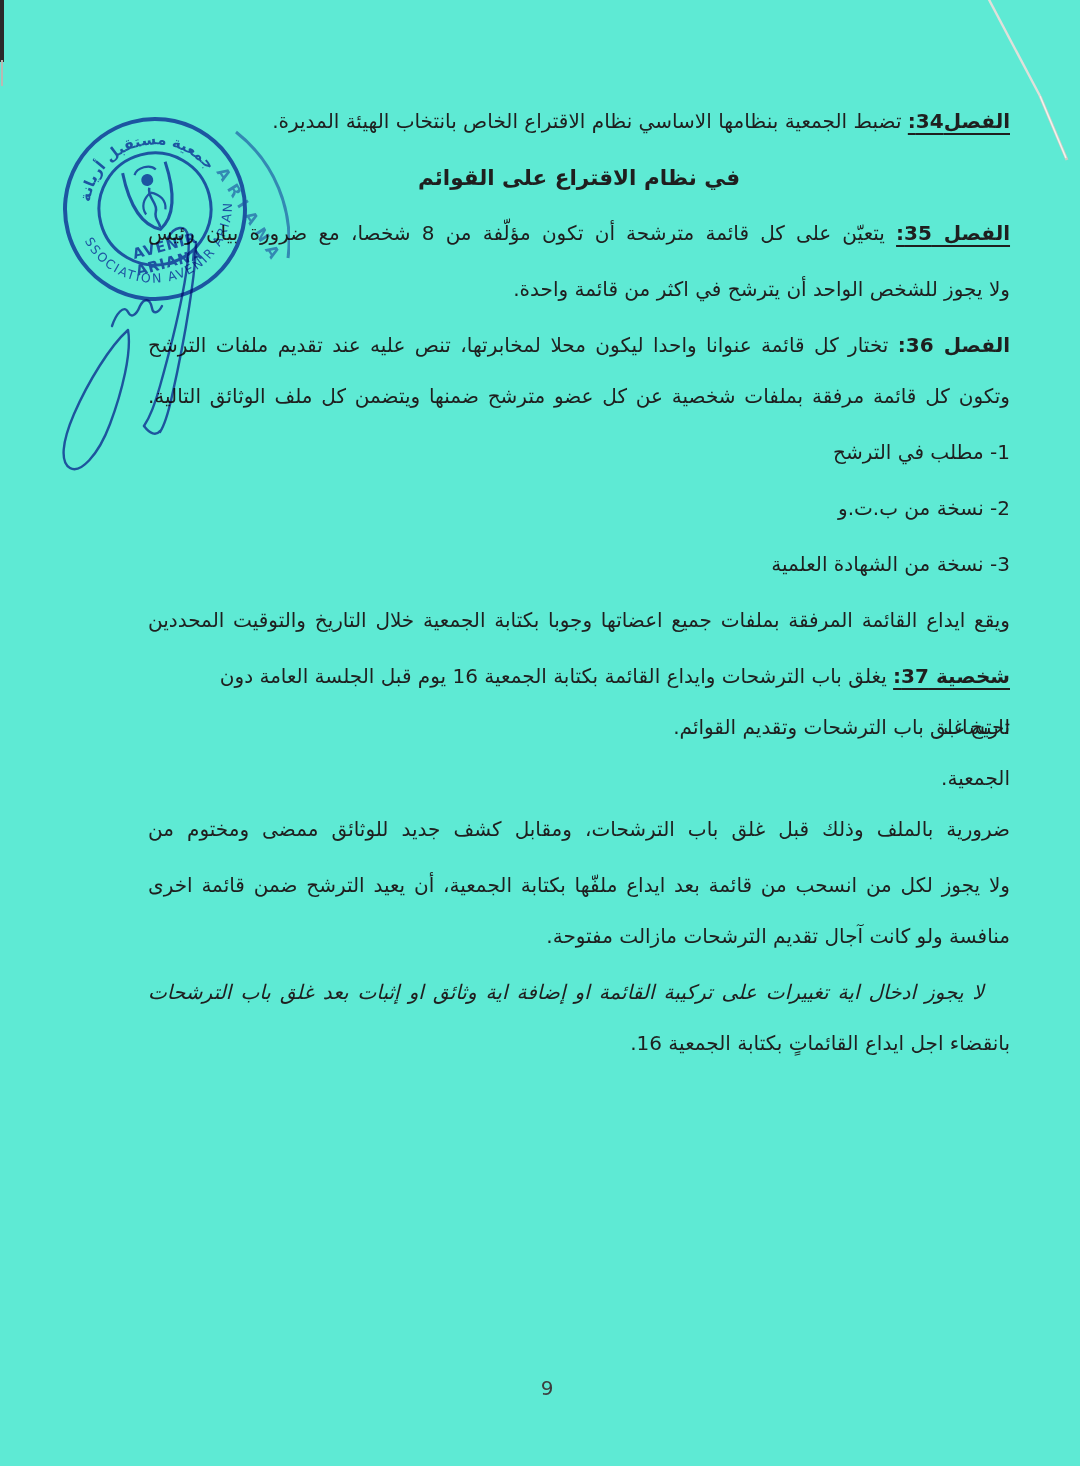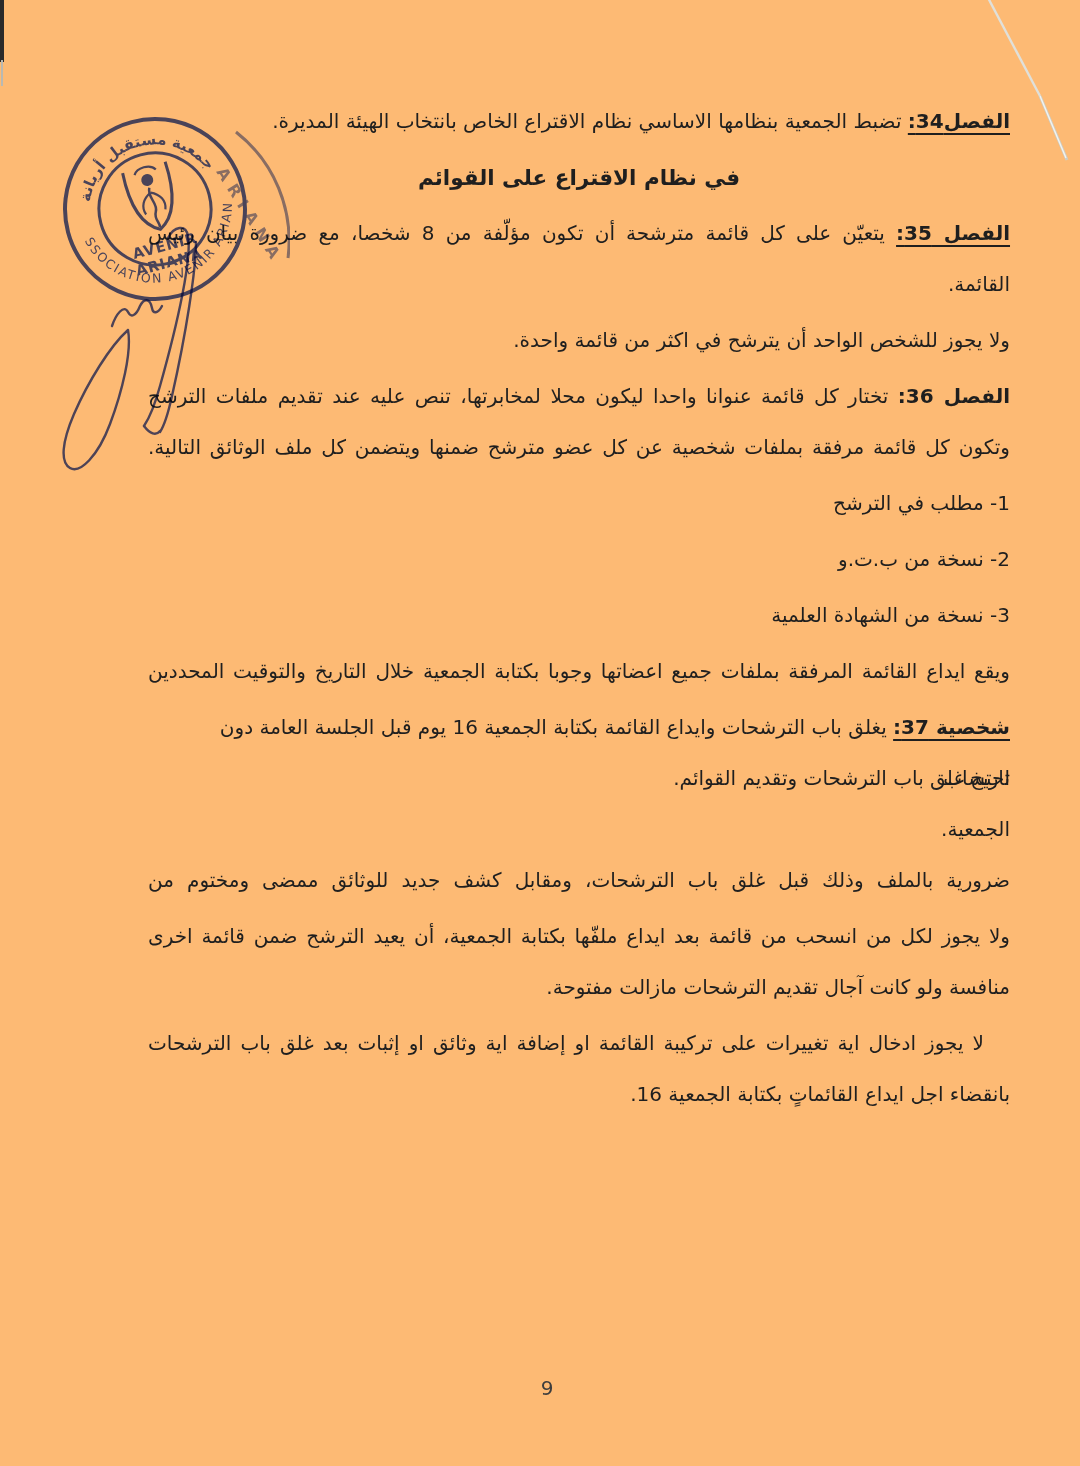--- a/index.html
+++ b/index.html
@@ -1,31 +1,31 @@
 <!DOCTYPE html>
 <html lang="ar"><head>
 <meta charset="utf-8">
 <style>
   html,body{margin:0;padding:0;}
   body{background:#ffffff;font-family:"DejaVu Sans",sans-serif;}
   .page{
     position:relative;width:1080px;height:1466px;overflow:hidden;
-    background:#fdba74;
+    background:#5eead4;
   }
   
   .column{
     position:absolute;top:96px;left:148px;width:862px;
     direction:rtl;color:#1f1f1f;font-size:20px;
     filter:blur(0.2px);
   }
   .line{margin:0;height:51px;line-height:51px;text-align:right;white-space:nowrap;}
   .line.justify{white-space:normal;text-align:justify;text-align-last:justify;text-justify:inter-word;}
   .line.center{text-align:center;text-align-last:center;font-weight:bold;font-size:21.5px;}
   .line.ps{margin-top:5px;text-align:right;}
-  .line.indent{padding-right:26px;}
+  .line.indent{padding-right:26px;font-style:italic;}
   .lbl{font-weight:bold;}
   .lbl.u{text-decoration:underline;text-decoration-thickness:1.7px;text-underline-offset:5px;}
   
   .stamp{position:absolute;left:50px;top:112px;width:240px;height:220px;mix-blend-mode:multiply;opacity:.93;}
   .stamp text{font-family:"DejaVu Sans",sans-serif;}
   .signature{position:absolute;left:40px;top:200px;width:260px;height:280px;mix-blend-mode:multiply;opacity:.9;}
   
   .crease{position:absolute;left:0;top:0;width:1080px;height:1466px;pointer-events:none;}
   .edge-artifact{position:absolute;left:0;top:0;width:4px;height:62px;background:#2a2a2a;}
   .edge-artifact-2{position:absolute;left:1px;top:60px;width:2px;height:26px;background:#b9b9b2;}
@@ -46,21 +46,20 @@
   <svg class="crease" viewBox="0 0 1080 1466" aria-hidden="true">
     <line x1="986" y1="-6" x2="1040" y2="96" stroke="#e0e0da" stroke-width="2.4"></line>
     <line x1="1040" y1="96" x2="1067" y2="160" stroke="#cdcdc5" stroke-width="3"></line>
     <line x1="1040" y1="96" x2="1066" y2="158" stroke="#f4f4ef" stroke-width="1.4"></line>
   </svg>
 
   <div class="column">
       <p class="line right"><span class="lbl u">الفصل34:</span><span> تضبط الجمعية بنظامها الاساسي نظام الاقتراع الخاص بانتخاب الهيئة المديرة.</span></p>
       <p class="line center ps"><span>في نظام الاقتراع على القوائم</span></p>
       <p class="line justify ps"><span class="lbl u">الفصل 35:</span><span> يتعيّن على كل قائمة مترشحة أن تكون مؤلّفة من 8 شخصا، مع ضرورة بيان رئيس</span></p>
-      <p class="line right"><span>القائمة.</span></p>
       <p class="line right ps"><span>ولا يجوز للشخص الواحد أن يترشح في اكثر من قائمة واحدة.</span></p>
       <p class="line justify ps"><span class="lbl">الفصل 36:</span><span> تختار كل قائمة عنوانا واحدا ليكون محلا لمخابرتها، تنص عليه عند تقديم ملفات الترشح</span></p>
       <p class="line justify"><span>وتكون كل قائمة مرفقة بملفات شخصية عن كل عضو مترشح ضمنها ويتضمن كل ملف الوثائق التالية.</span></p>
       <p class="line right ps"><span>1- مطلب في الترشح</span></p>
       <p class="line right ps"><span>2- نسخة من ب.ت.و</span></p>
       <p class="line right ps"><span>3- نسخة من الشهادة العلمية</span></p>
       <p class="line justify ps"><span>ويقع ايداع القائمة المرفقة بملفات جميع اعضاتها وجوبا بكتابة الجمعية خلال التاريخ والتوقيت المحددين</span></p>
       <p class="line justify ps"><span class="lbl u">شخصية 37:</span><span> يغلق باب الترشحات وايداع القائمة بكتابة الجمعية 16 يوم قبل الجلسة العامة دون احتساب</span></p>
       <p class="line right"><span>تاريخ غلق باب الترشحات وتقديم القوائم.</span></p>
       <p class="line right"><span>الجمعية.</span></p>

